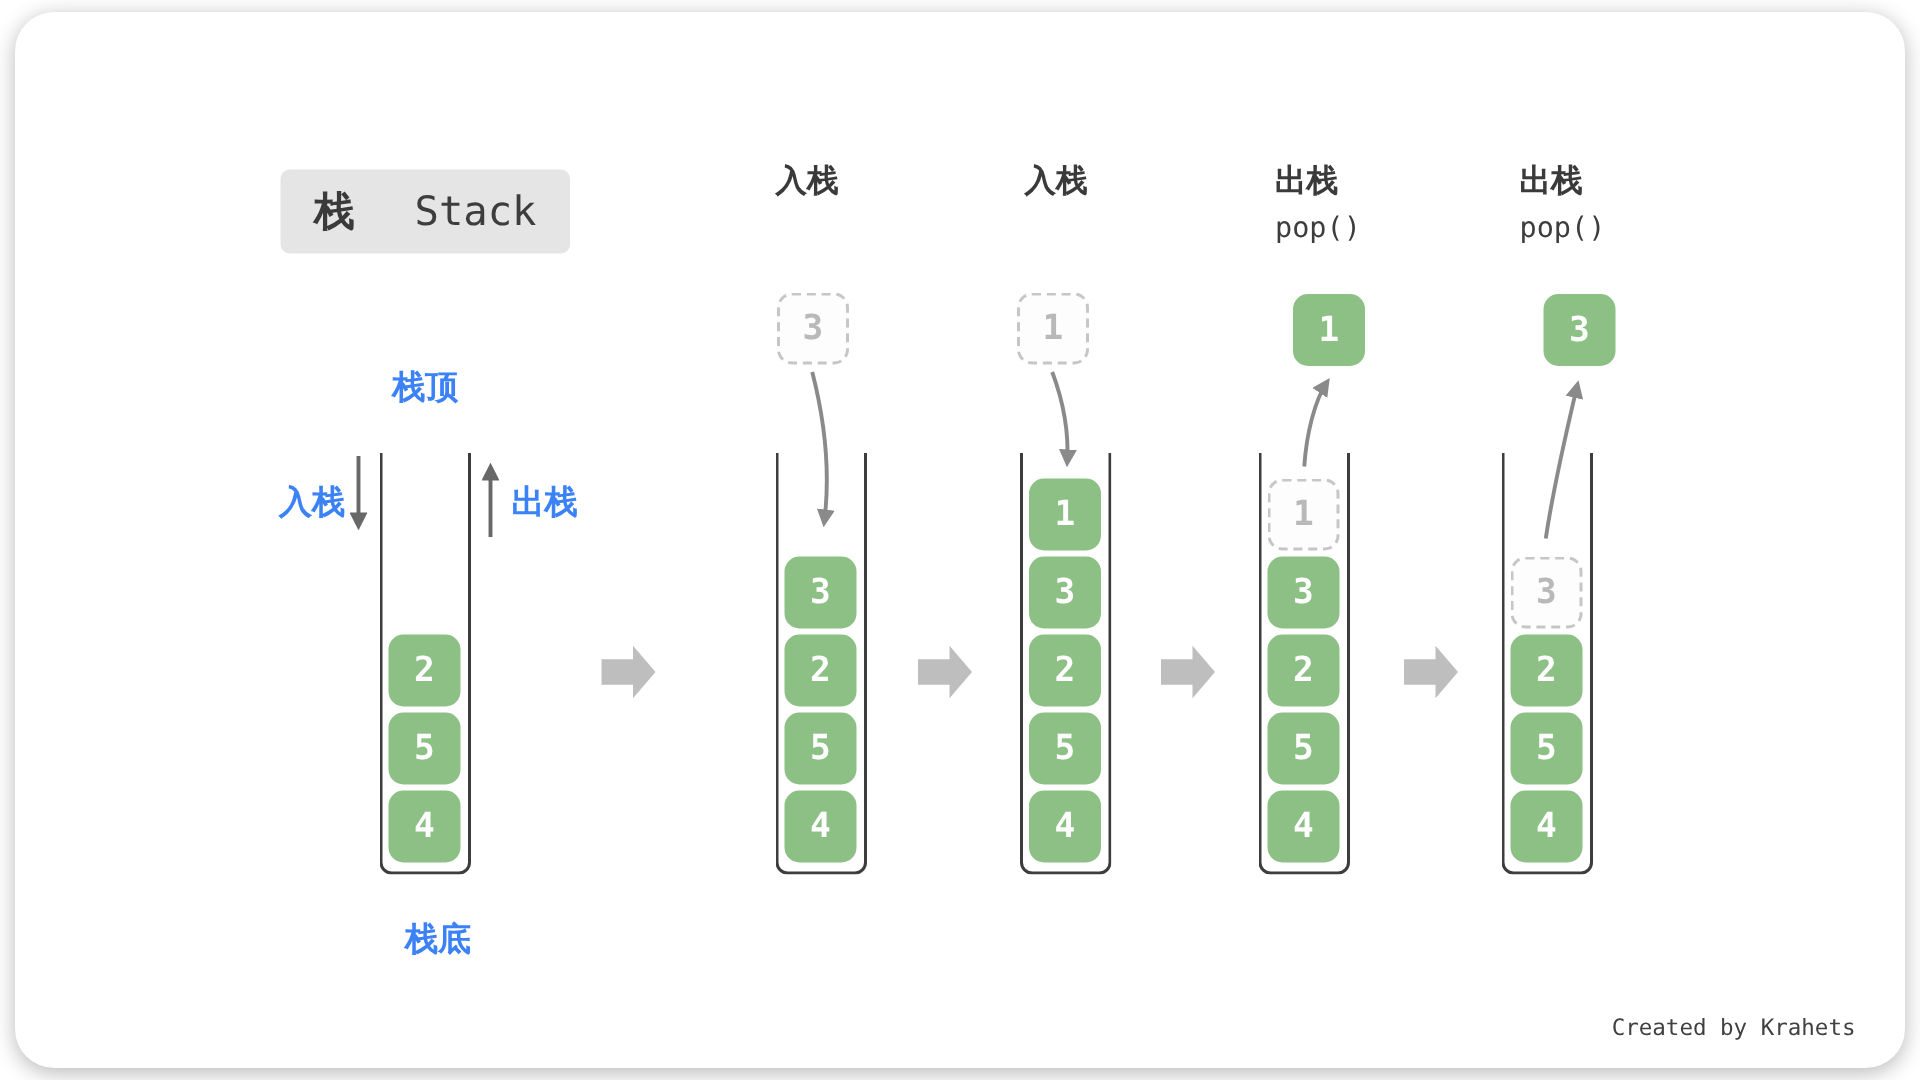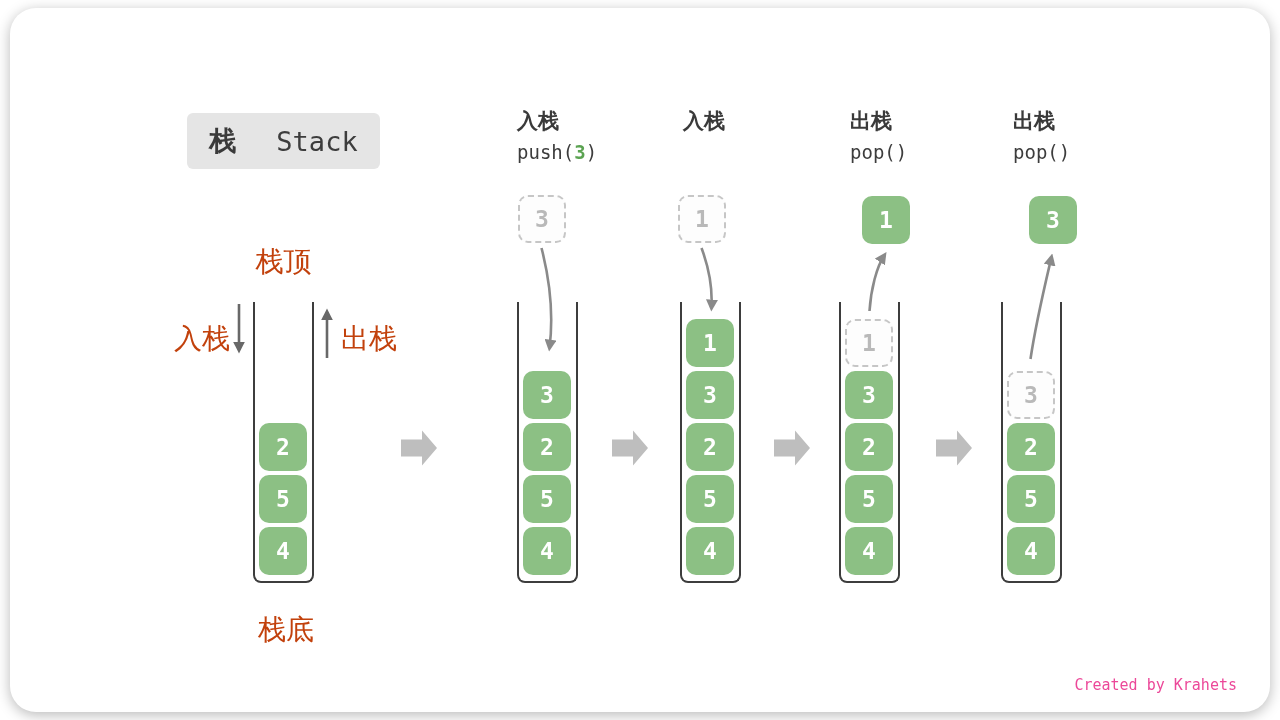--- a/index.html
+++ b/index.html
@@ -16,49 +16,48 @@
                gap:12px; color:#3a3a3a; }
   .title-zh { font-size:27px; font-weight:bold; }
   .title-en { font-size:27px; font-family:"DejaVu Sans Mono", monospace; color:#3d3d3d;margin-left:28px; }
 
   .op { top:106px; width:170px; }
   .op-zh { font-size:21px; font-weight:bold; color:#3a3a3a; line-height:30px; }
   .op-code { font-size:19px; font-family:"DejaVu Sans Mono", monospace; color:#3d3d3d;
              line-height:33px; }
   .green-text { color:#5ba351; font-weight:bold; }
 
-  .side-label { font-size:28px; font-weight:normal; color:#c2410c; }
+  .side-label { font-size:22px; font-weight:bold; color:#3b82f6; }
 
   .stack { top:302px; width:61px; height:281px; border:2px solid #3d3d3d; border-top:none;
            border-radius:0 0 8px 8px; background:#ffffff; }
 
   .cell { width:48px; height:48px; border-radius:10px; background:#8cc084; color:#ffffff;
           font-family:"DejaVu Sans Mono", monospace; font-size:23px; font-weight:bold;
           display:flex; align-items:center; justify-content:center; }
   .cell.ghost { background:#fdfdfd; border:2px dashed #c6c6c6; color:#b9b9b9; }
 
   .watermark { right:43px; top:676px; font-family:"DejaVu Sans Mono", monospace;
-               font-size:15px; color:#ec4899; }
+               font-size:15px; color:#404040; }
 
   svg.overlay { position:absolute; left:0; top:0; pointer-events:none; }
 </style>
 </head>
 <body>
 
 <div class="page">
   <div class="card"></div>
 
   <div class="abs title-box">
     <span class="title-zh">栈</span>
     <span class="title-en">Stack</span>
   </div>
 
   <div class="abs op" style="left:517px">
     <div class="op-zh">入栈</div>
-    <div class="op-code"><span>push(</span><span class="green-text">3</span><span>)</span></div>
   </div>
   <div class="abs op" style="left:683px">
     <div class="op-zh">入栈</div>
   </div>
   <div class="abs op" style="left:850px">
     <div class="op-zh">出栈</div>
     <div class="op-code"><span>pop(</span><span class="green-text"></span><span>)</span></div>
   </div>
   <div class="abs op" style="left:1013px">
     <div class="op-zh">出栈</div>

